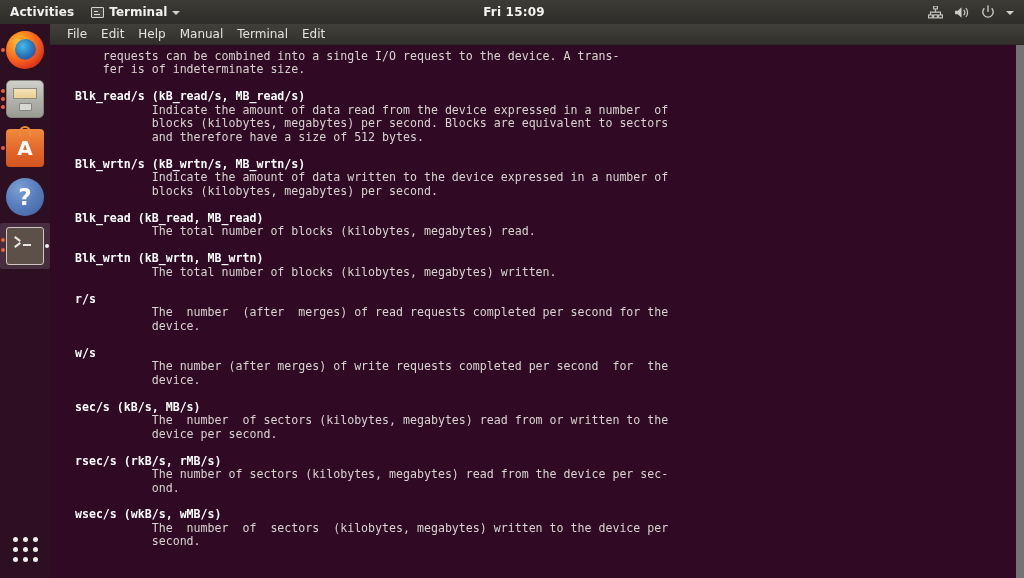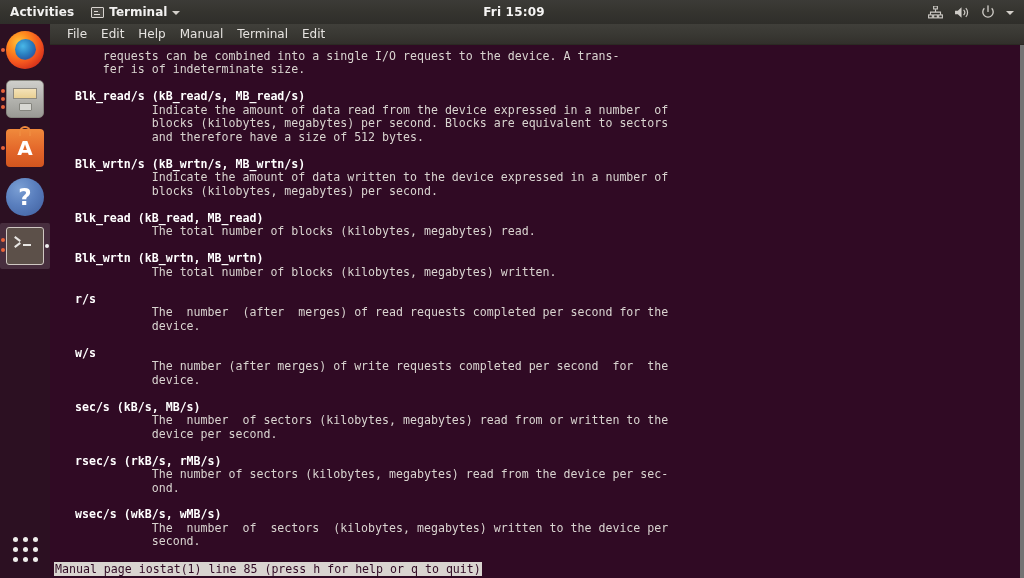--- a/index.html
+++ b/index.html
@@ -374,21 +374,21 @@
 
   
   #terminal {
     position: absolute;
     left: 0; top: 45px;
     width: 974px;
     height: 533px;
     background: #300a24;
     overflow: hidden;
     box-sizing: border-box;
-    border-right: 4px solid #737373;
+    border-right: 8px solid #737373;
   }
   #term-inner {
     position: absolute;
     left: 0; top: 0;
     width: 970px;
     height: 516px;
     overflow: hidden;
     padding: 5px 0 0 4px;
     box-sizing: border-box;
   }
@@ -570,17 +570,16 @@
 <span>              device per second.</span>
 <span></span>
 <b>   rsec/s (rkB/s, rMB/s)</b>
 <span>              The number of sectors (kilobytes, megabytes) read from the device per sec-</span>
 <span>              ond.</span>
 <span></span>
 <b>   wsec/s (wkB/s, wMB/s)</b>
 <span>              The  number  of  sectors  (kilobytes, megabytes) written to the device per</span>
 <span>              second.</span></pre>
       </div>
-      <div id="status-line">Manual page iostat(1) line 85 (press h for help or q to quit)</div>
     </div>
 
   </div>
 </div>
 
 </body></html>

